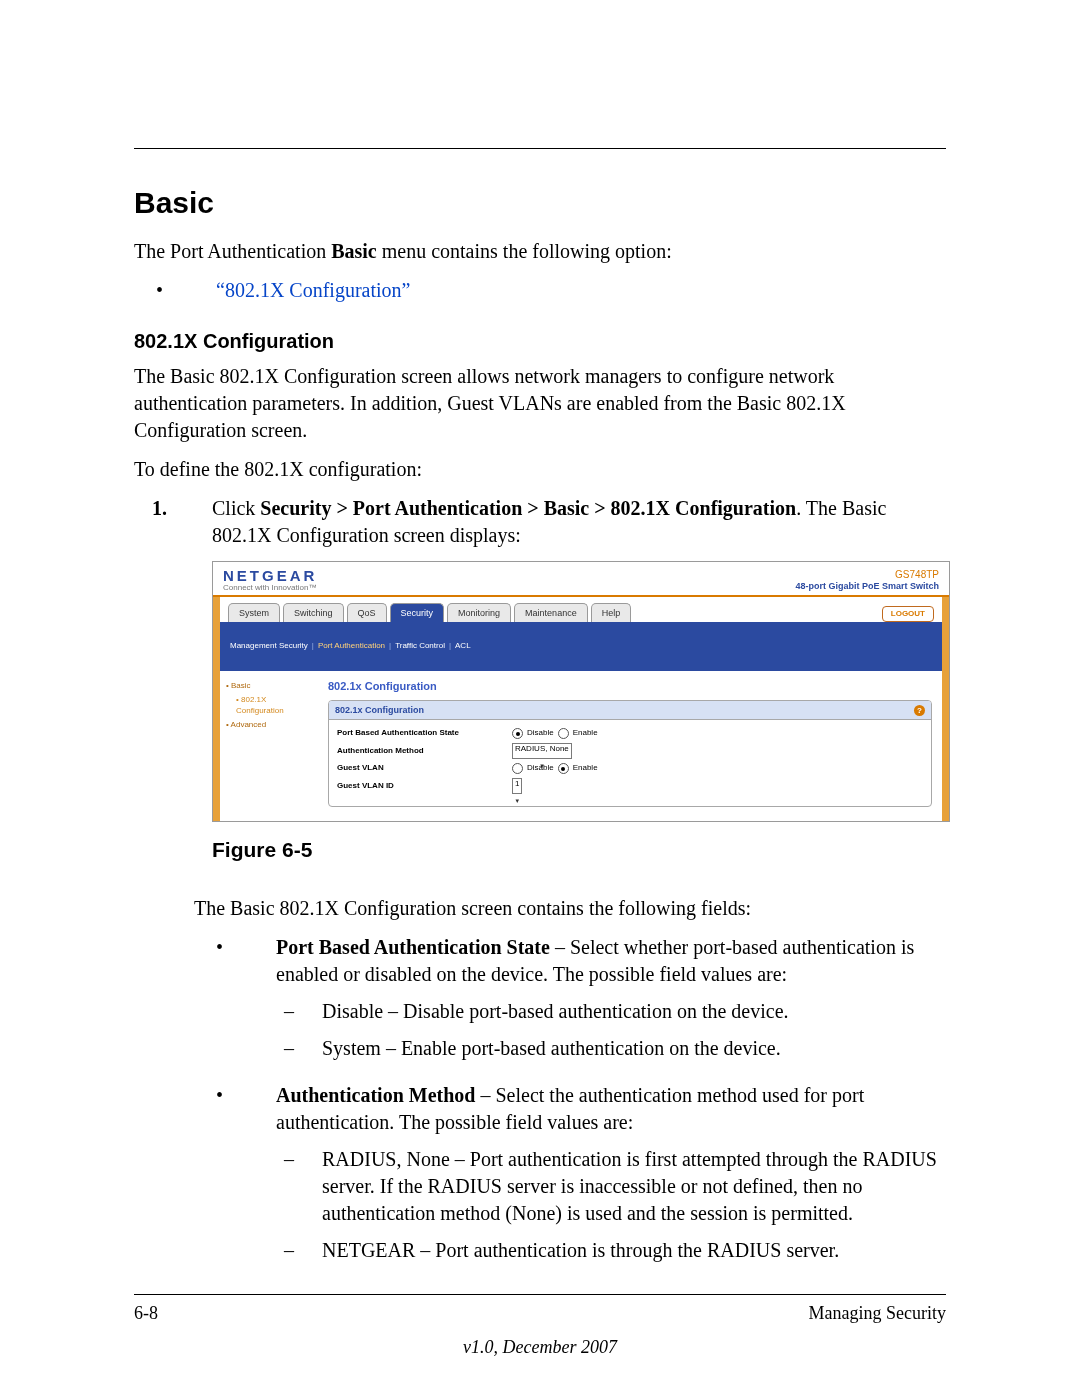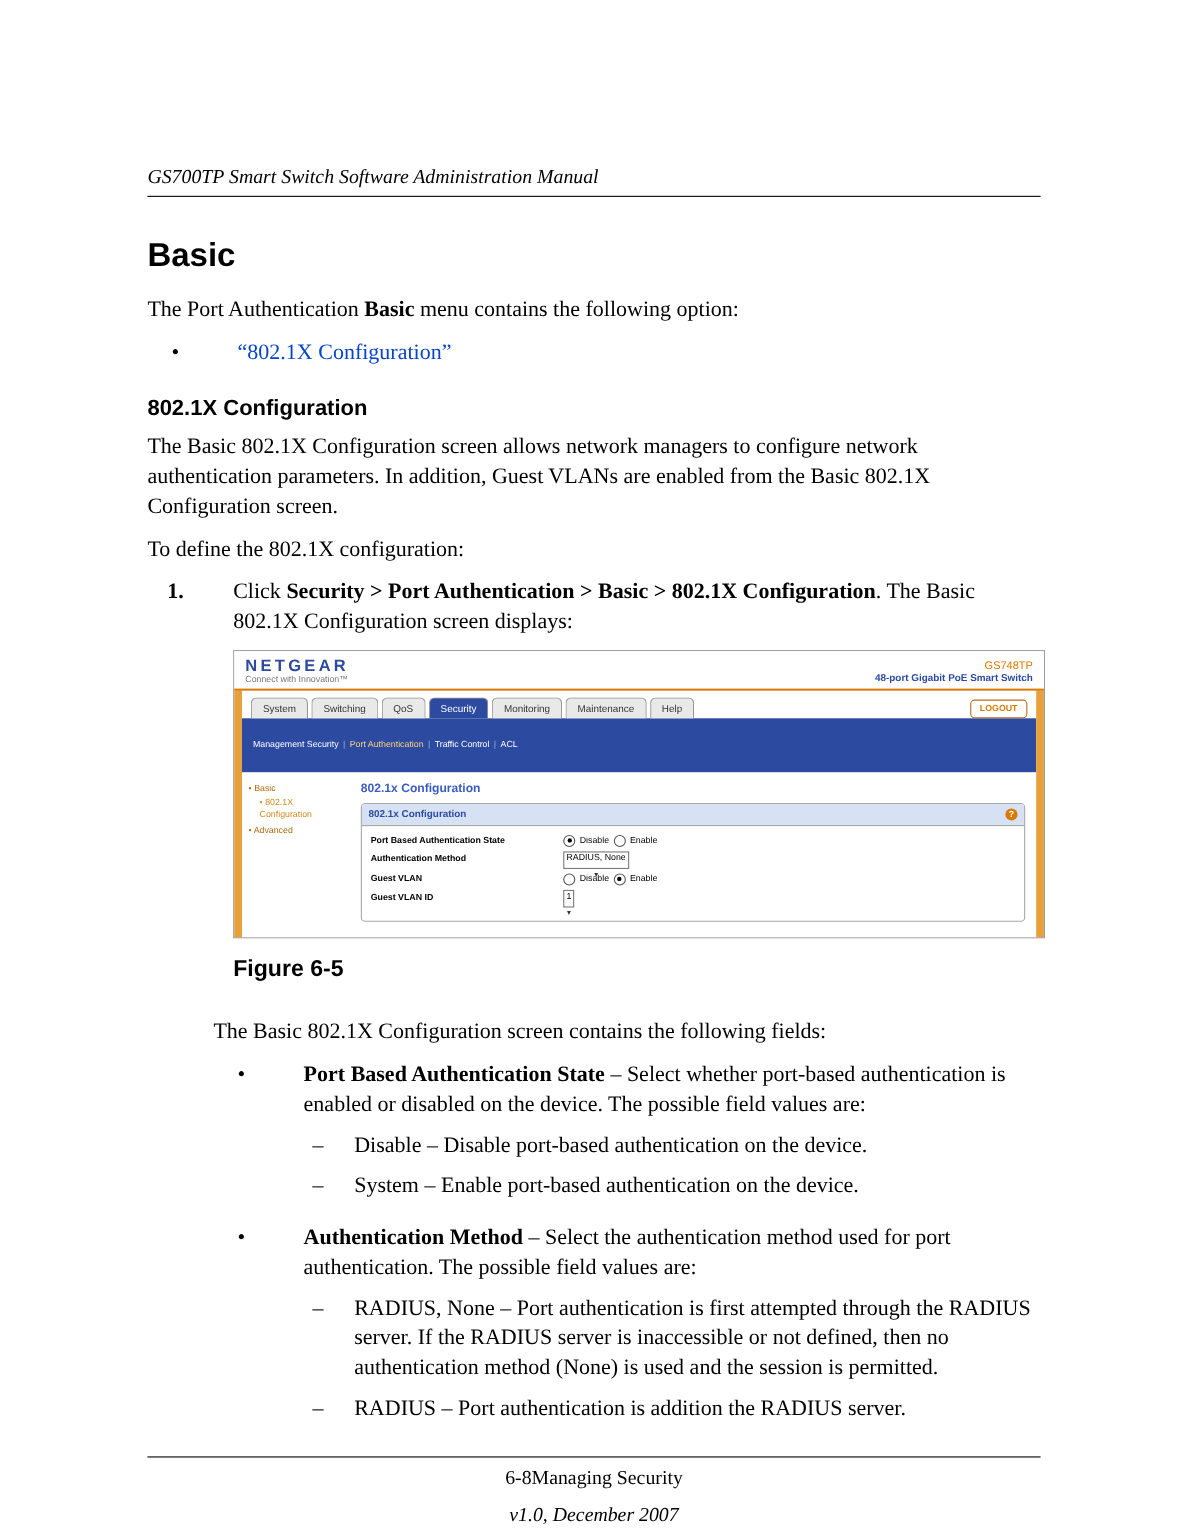--- a/index.html
+++ b/index.html
@@ -184,37 +184,36 @@
   select.mini, .selbox {
     font-size:8px; border:1px solid #7a7a7a; background:#fff;
     padding:0 2px; height:14px;flex-direction:column;
   }
   .selbox { display:inline-flex; align-items:center; gap:6px; }
   .selbox .arr { font-size:7px; color:#333; }
 
   
   .foot-row {
     display:flex;
-    justify-content:center;
+    justify-content:space-between;
     font-size:18px;
     margin-top:6px;
   }
   .foot-center {
     text-align:center;
     font-style:italic;
     font-size:18px;
     margin-top:10px;
   }
 </style>
 </head>
 <body>
 
 <div class="page">
 
-  <div class="running-head">GS700TP Smart Switch Software Administration Manual</div>
   <hr class="rule">
 
   <h1 class="section">Basic</h1>
 
   <p>
     <span>The Port Authentication </span><b>Basic</b><span> menu contains the following option:</span>
   </p>
 
   <div class="bullet1">
     <div class="mk">•</div>
@@ -343,21 +342,21 @@
   <div class="bullet2" style="margin-left:60px">
     <div class="mk">•</div>
     <div class="bd">
       <b>Authentication Method</b><span> – Select the authentication method used for port authentication. The possible field values are:</span>
       <div class="dash" style="margin-top:10px">
         <div class="mk">–</div>
         <div class="bd">RADIUS, None – Port authentication is first attempted through the RADIUS server. If the RADIUS server is inaccessible or not defined, then no authentication method (None) is used and the session is permitted.</div>
       </div>
       <div class="dash">
         <div class="mk">–</div>
-        <div class="bd">RADIUS – Port authentication is addition the RADIUS server.</div>
+        <div class="bd">NETGEAR – Port authentication is through the RADIUS server.</div>
       </div>
     </div>
   </div>
 
   <hr class="thin" style="margin-top:20px">
   <div class="foot-row">
     <span>6-8</span>
     <span>Managing Security</span>
   </div>
   <div class="foot-center">v1.0, December 2007</div>

